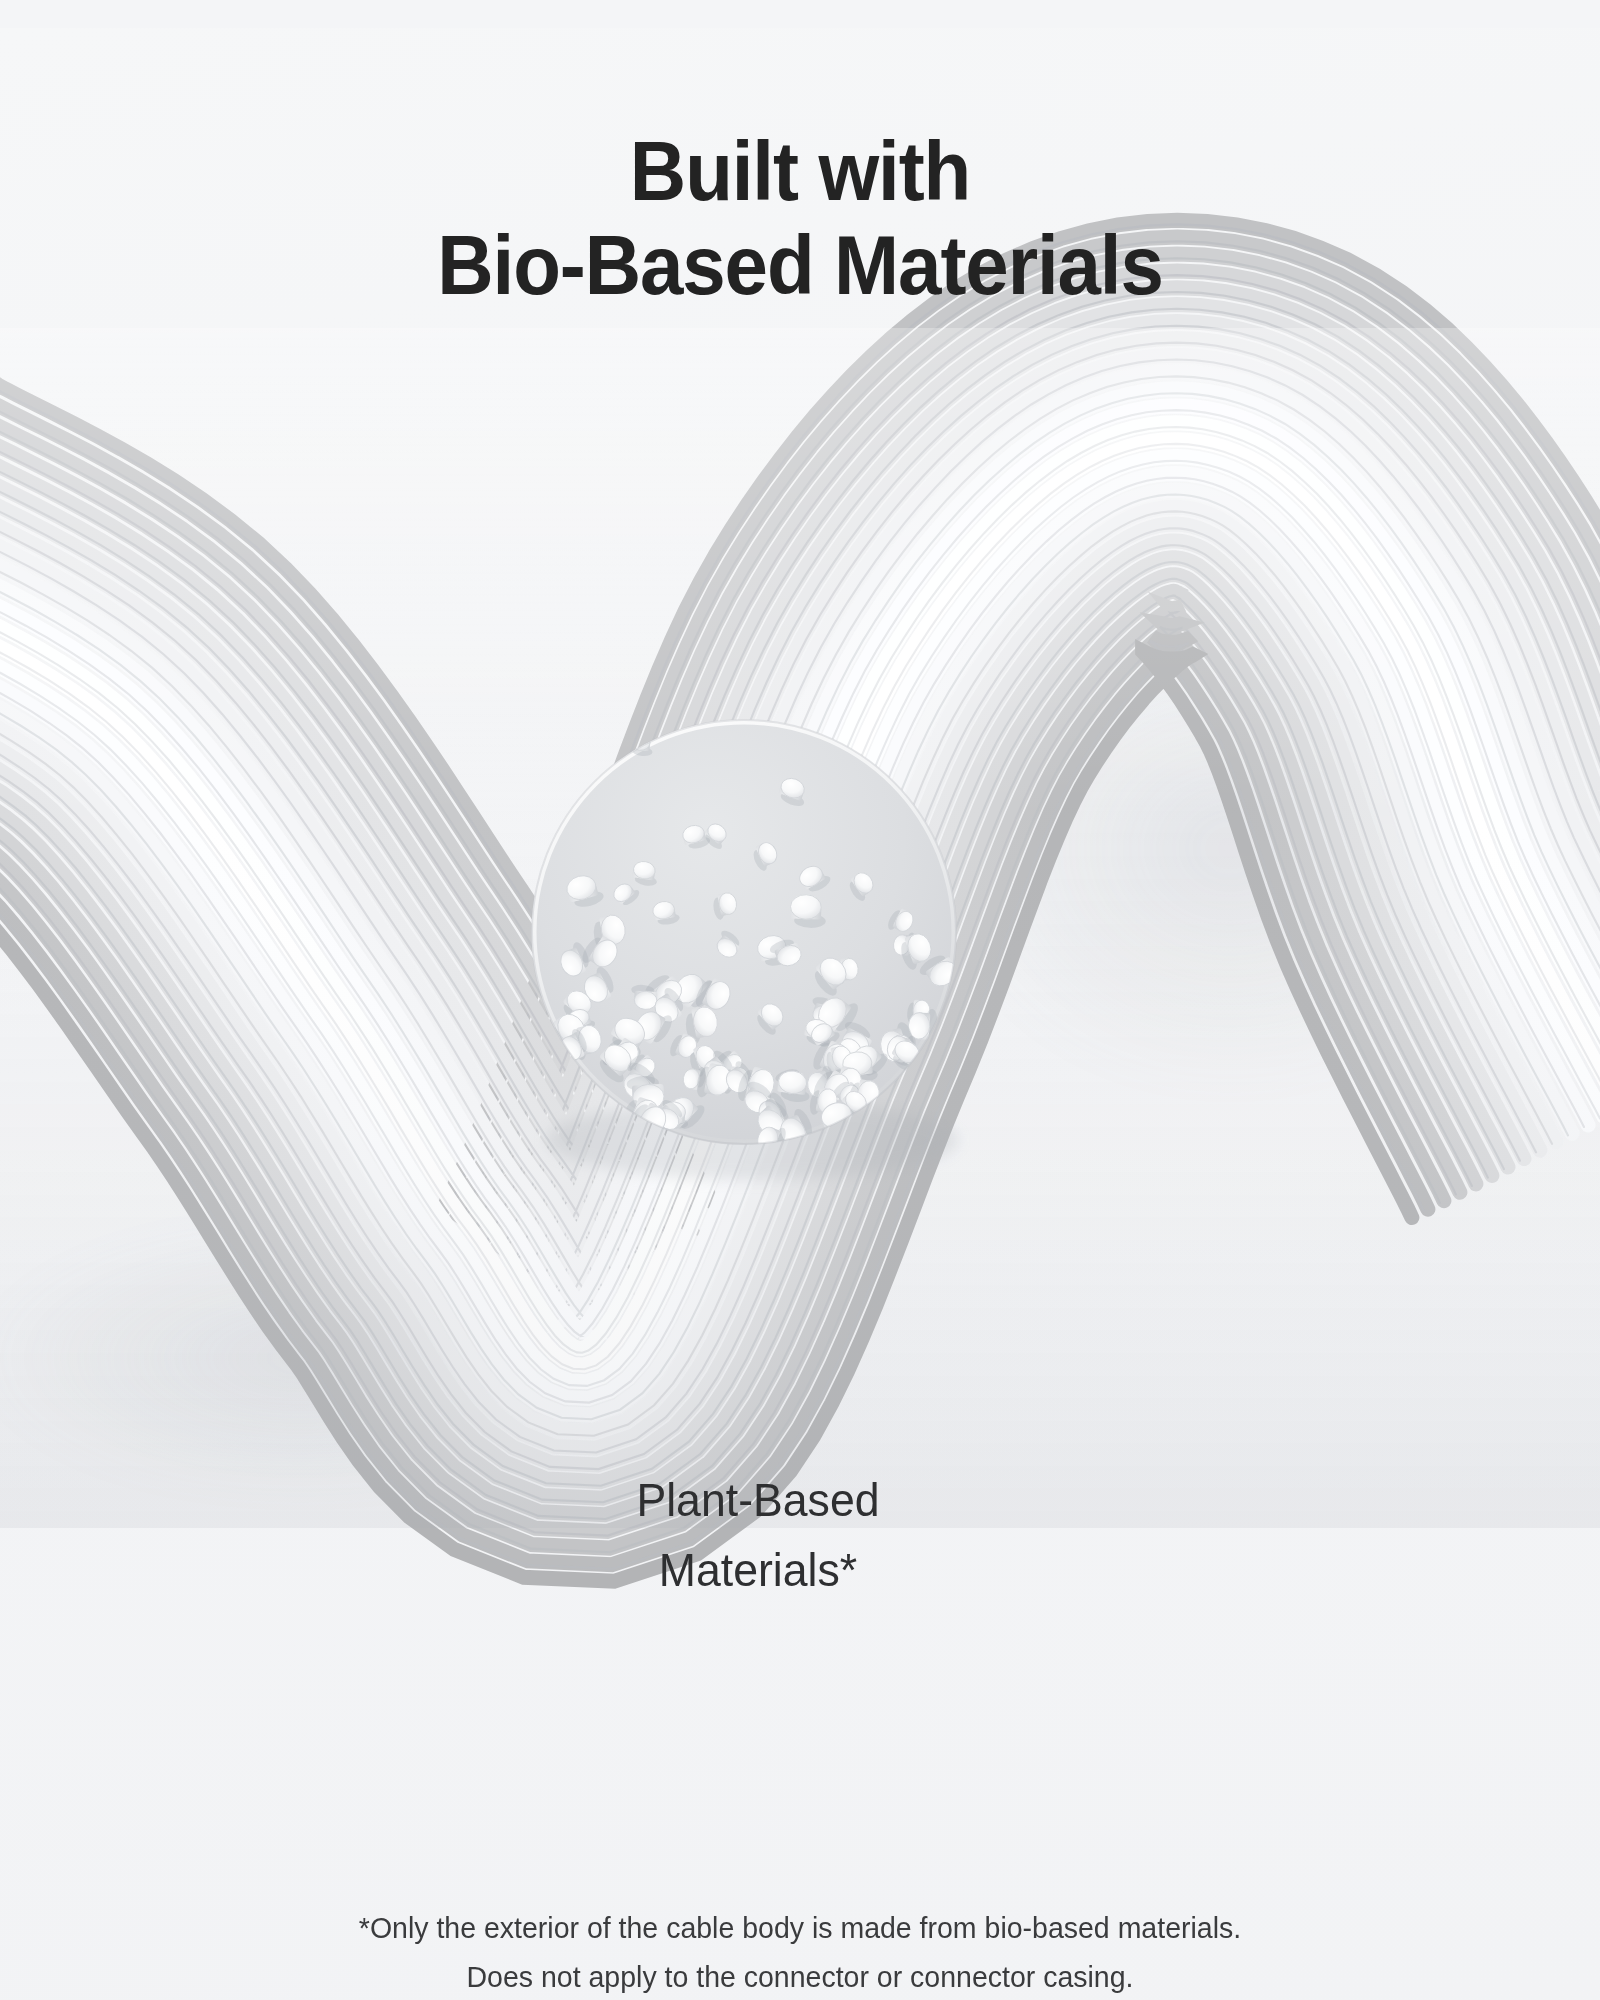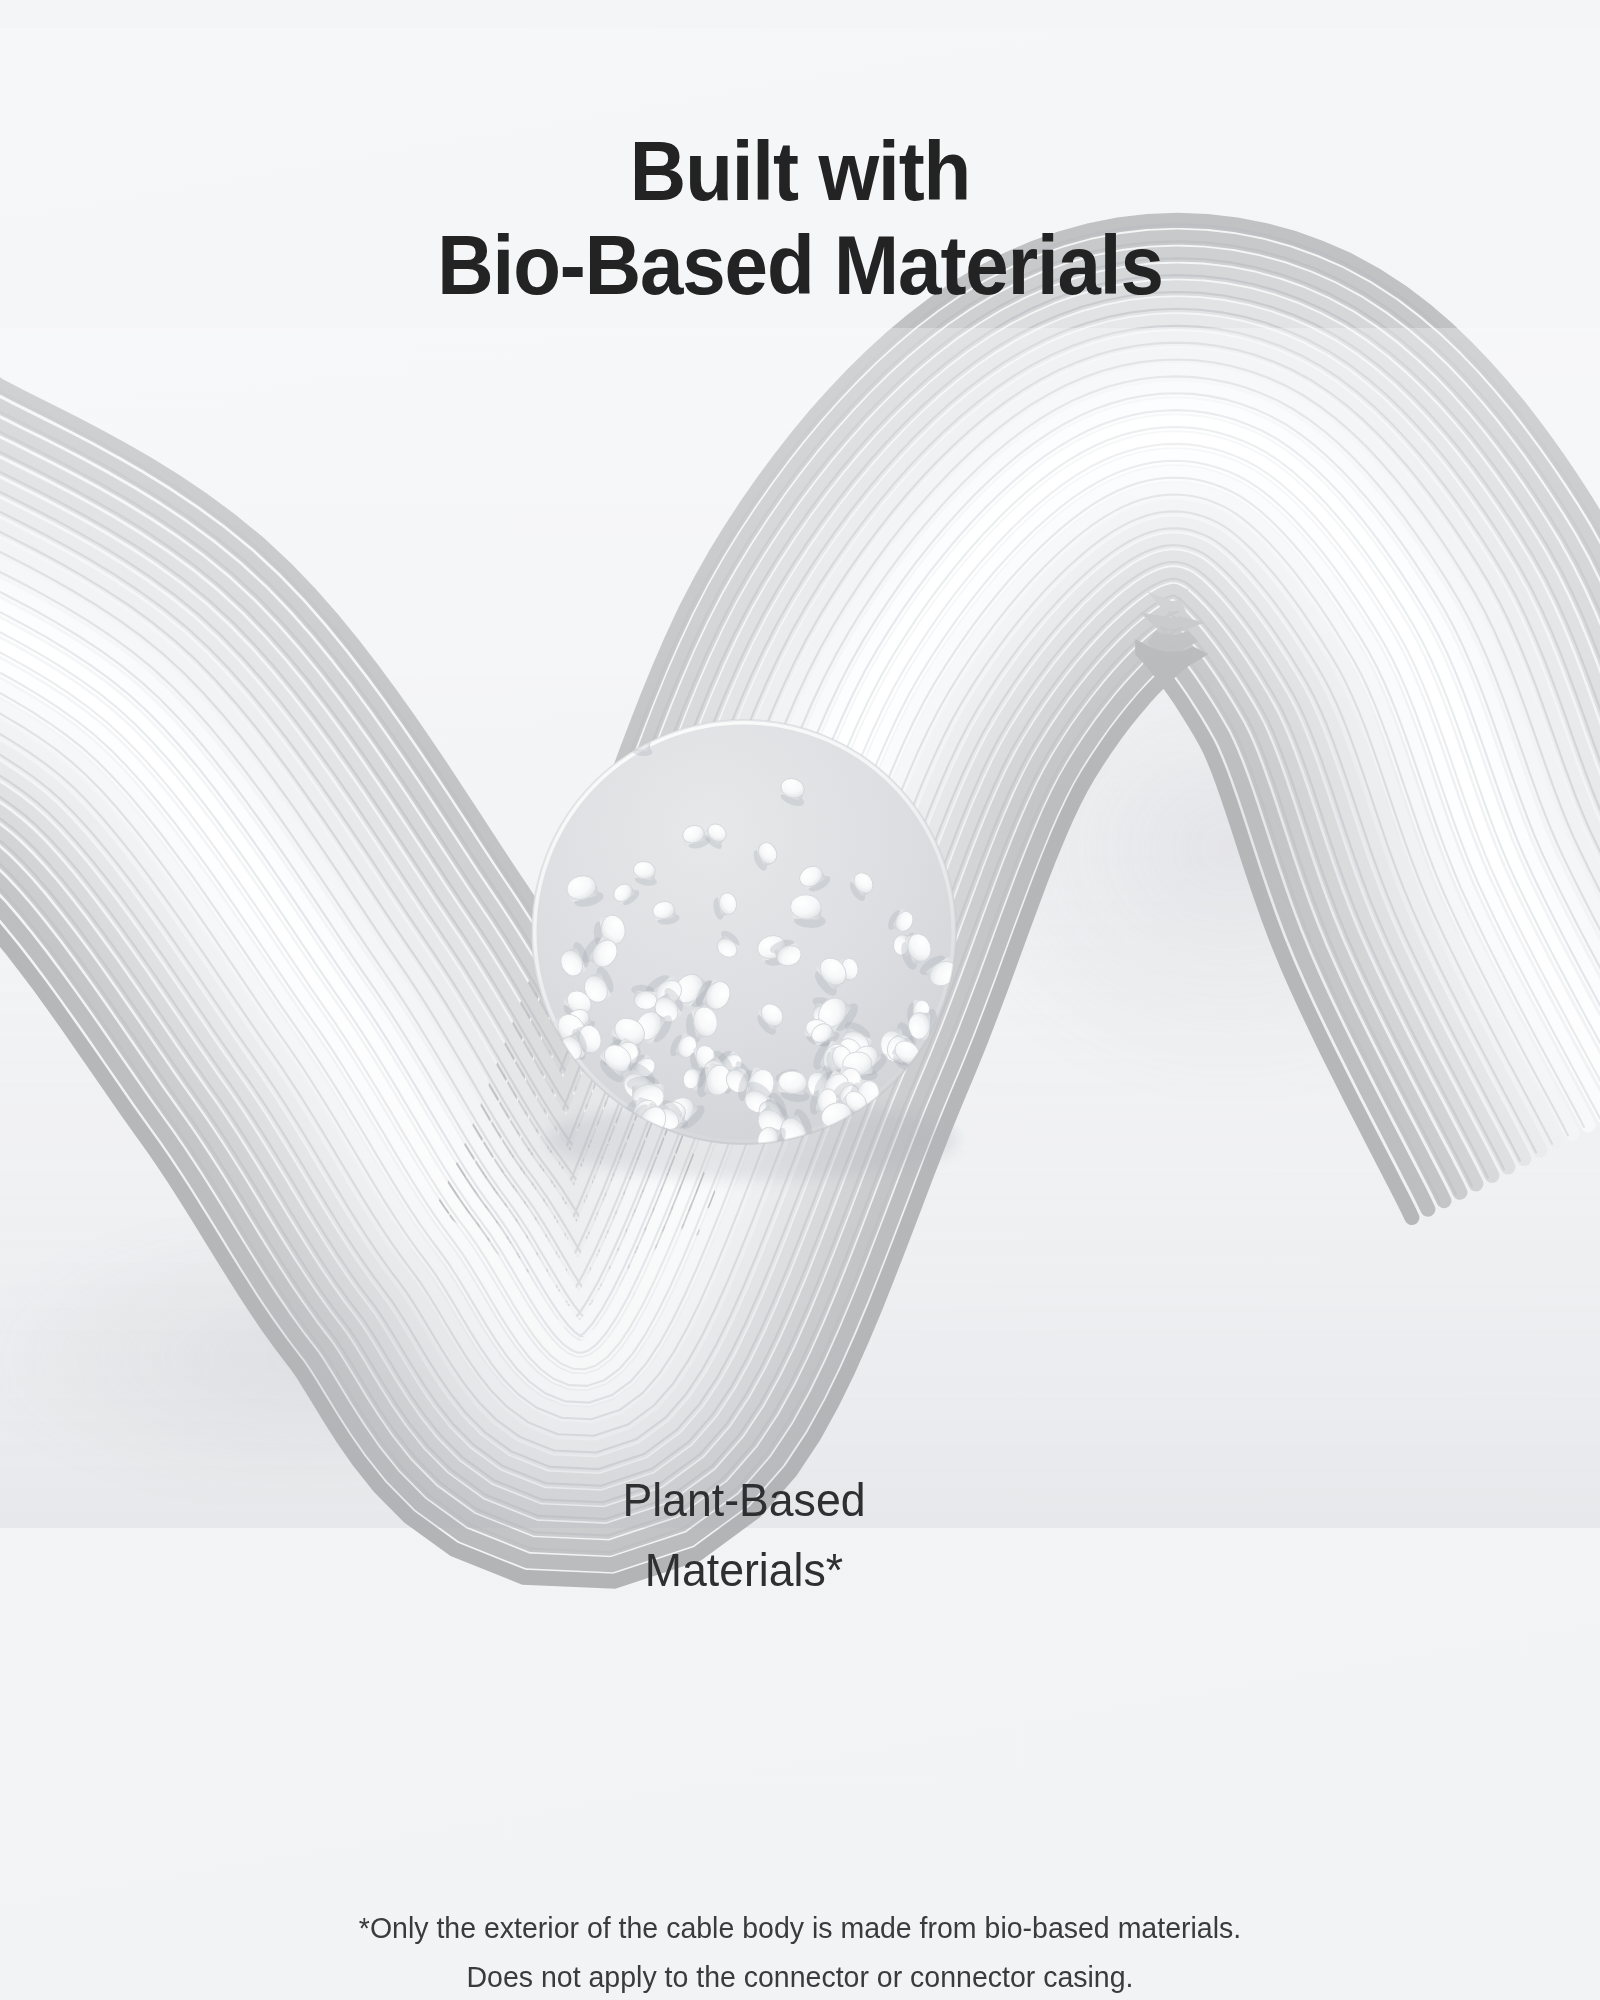--- a/index.html
+++ b/index.html
@@ -57,21 +57,21 @@
   .artwork svg {
     display: block;
     width: 1600px;
     height: 2000px;
   }
 
   
   .caption {
     position: absolute;
     top: 1438px;
-    left: 434px;
+    left: 448px;
     width: 620px;
     text-align: center;
     z-index: 45;
   }
   .caption-line {
     display: block;
     color: #2e2f31;
     font-size: 46px;
     line-height: 1.52;
     font-weight: 400;

